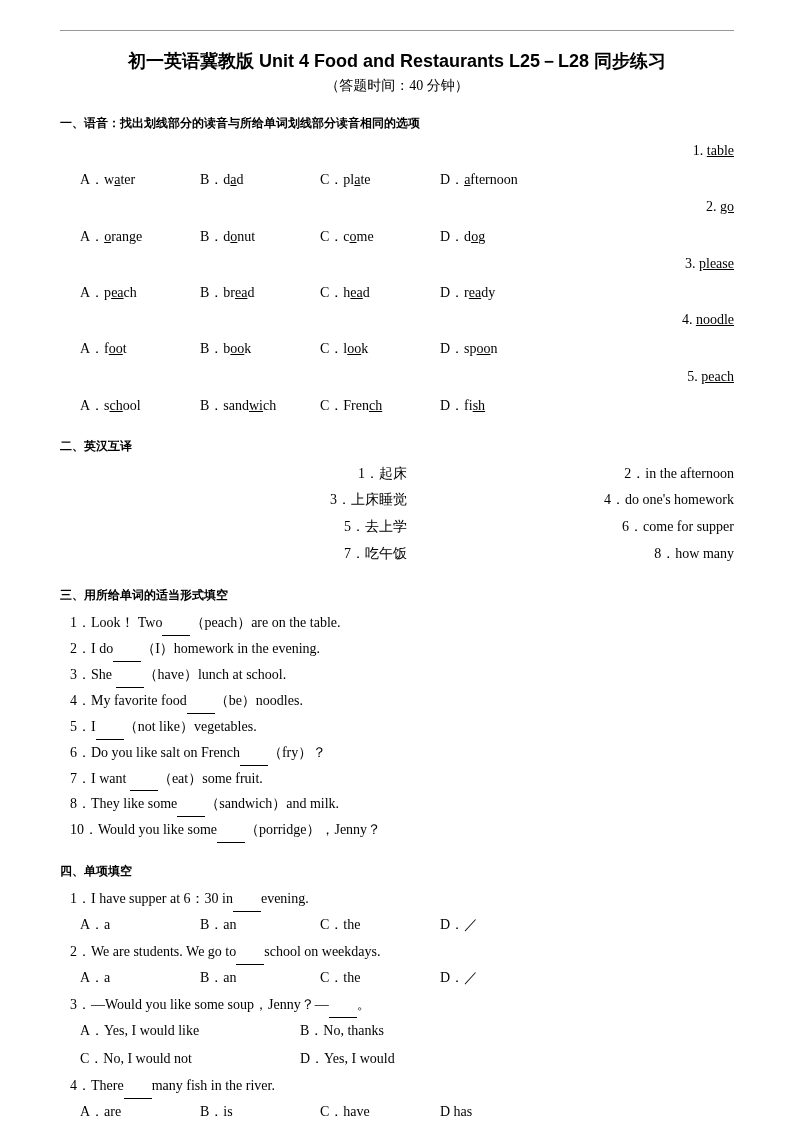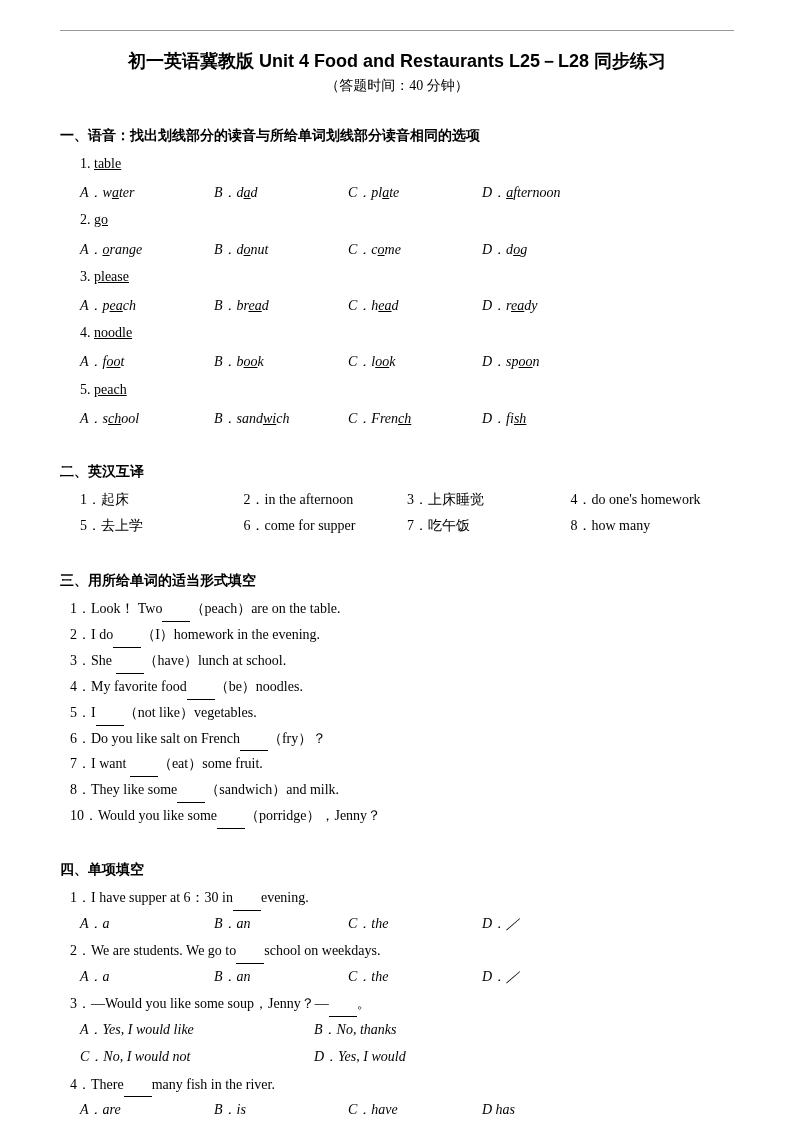--- a/index.html
+++ b/index.html
@@ -23,50 +23,51 @@
       margin-bottom: 4px;
       font-family: "SimHei", "黑体", sans-serif;
     }
     .subtitle {
       text-align: center;
       font-size: 14px;
       margin-bottom: 16px;
     }
     .section-title {
       font-weight: bold;
-      font-size: 14px;
-      margin-top: 32px;
+      font-size: 12px;
+      margin-top: 20px;
       margin-bottom: 6px;
     }
     .question-block {
       margin-bottom: 4px;
       line-height: 1.8;
     }
     .options-line {
       display: flex;
-      gap: 14px;
+      gap: 0px;
       margin-left: 20px;
       margin-bottom: 2px;
       line-height: 1.8;
-      font-style: italic;
     }
     .opt {
       min-width: 120px;
     }
     .underline {
       text-decoration: underline;
     }
     .indent1 {
       margin-left: 20px;
+      text-align: right;
     }
     .two-col {
       display: grid;
-      grid-template-columns: 1fr 1fr 1fr 1fr;
+      grid-template-columns: 1fr 1fr;
       margin-left: 20px;
       line-height: 1.9;
+      text-align: right;
     }
     .fill-line {
       margin-left: 10px;
       line-height: 1.85;
     }
     .blank {
       display: inline-block;
       border-bottom: 1px solid #000;
       min-width: 28px;
       vertical-align: bottom;

